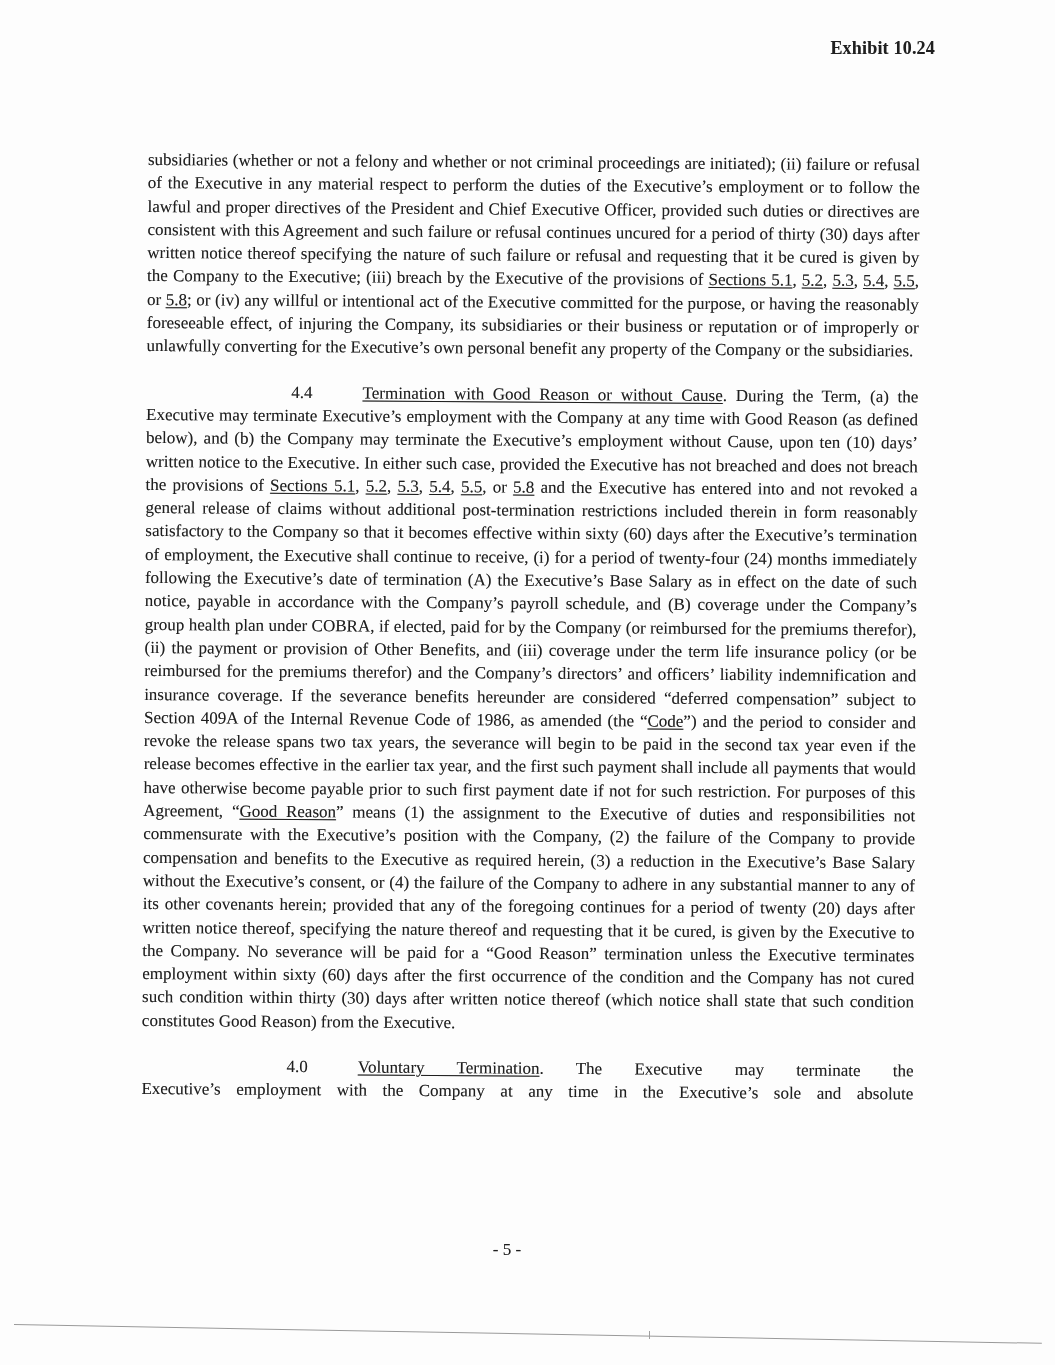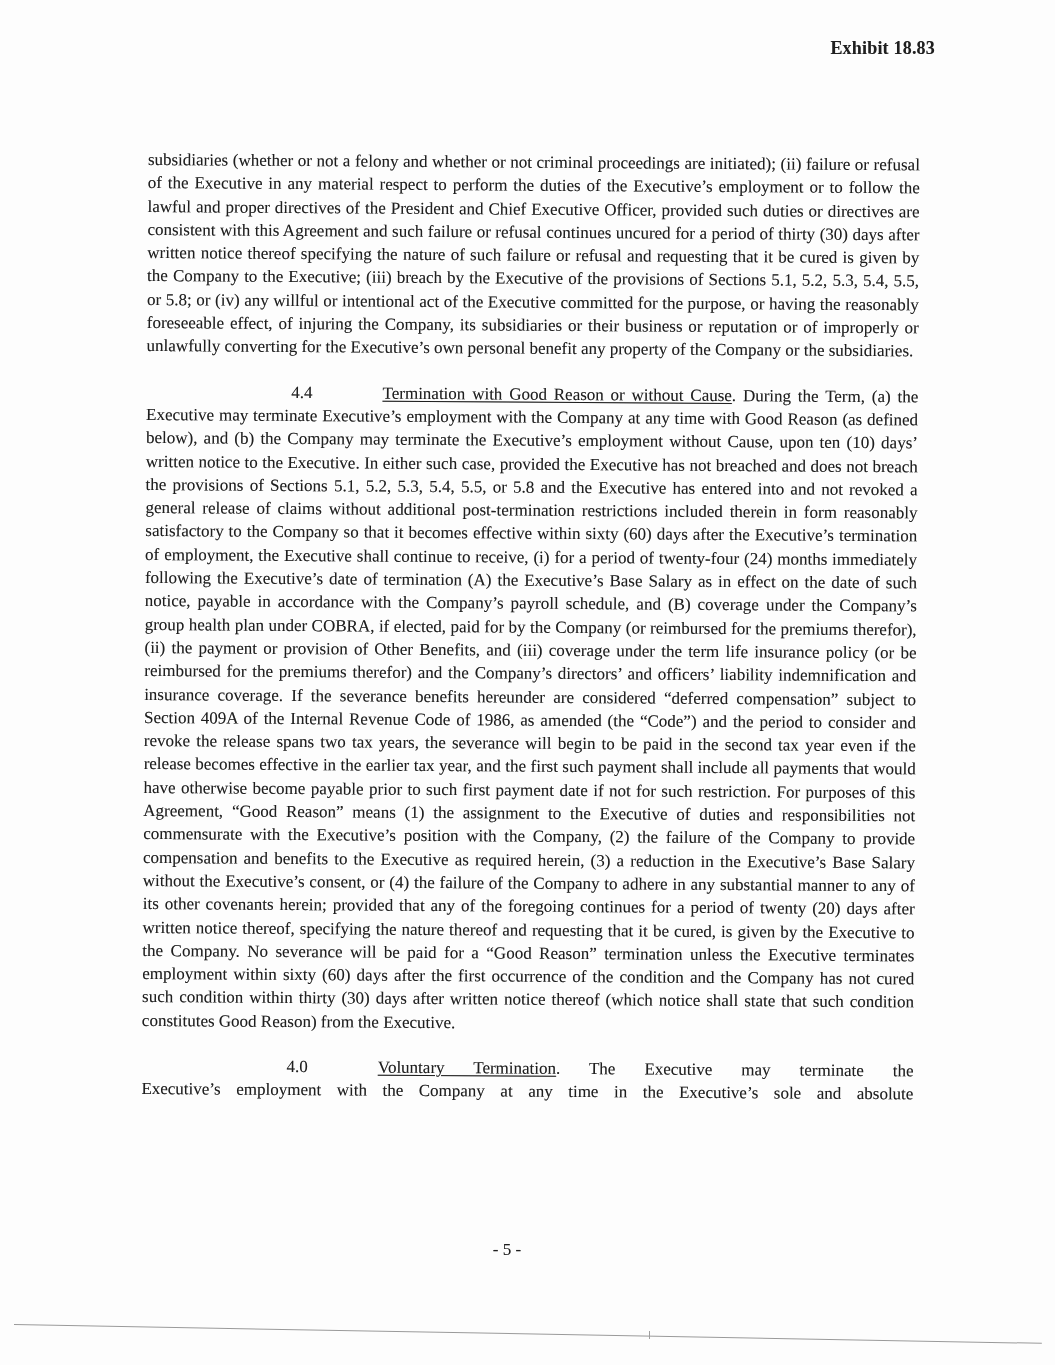--- a/index.html
+++ b/index.html
@@ -16,41 +16,41 @@
   .doc-body{
     position:absolute;top:148px;left:148px;width:772px;
     transform:rotate(0.4deg);transform-origin:0 0;
   }
   .para{
     font-size:17px;line-height:23.3px;text-align:justify;
     margin:0 0 22px 0;
   }
   .para.section{text-indent:145px;}
   .justify-last{text-align-last:justify;}
-  .sec-num{margin-right:70px;}
+  .sec-num{margin-right:50px;}
   .sec-head{text-decoration:underline;text-underline-offset:2px;}
   .it{}
-  .un{text-underline-offset:2px;}
+  .un{text-decoration:underline;text-underline-offset:2px;}
   .page-number{
     position:absolute;top:1240px;left:0;width:1014px;
     text-align:center;font-size:17px;
   }
   .scan-line{
     position:absolute;left:14px;top:1324px;width:1028px;height:1px;
     background:#9a9a9a;transform:rotate(1.05deg);transform-origin:0 0;
   }
   .scan-tick{
     position:absolute;left:649px;top:1331px;width:1px;height:8px;background:#9f9f9f;
   }
 </style>
 </head>
 <body>
 
 <div class="page" style="color: rgb(31, 31, 31); background: rgb(253, 253, 253);">
-  <div class="exhibit-header">Exhibit 18.83</div>
+  <div class="exhibit-header">Exhibit 10.24</div>
   <div class="doc-body">
       <div class="para"><span>subsidiaries (whether or not a felony and whether or not criminal proceedings are initiated); (ii) failure or refusal of the Executive in any material respect to perform the duties of the Executive’s employment or to follow the lawful and proper directives of the President and Chief Executive Officer, </span><span class="it">provided</span><span> such duties or directives are consistent with this Agreement and such failure or refusal continues uncured for a period of thirty (30) days after written notice thereof specifying the nature of such failure or refusal and requesting that it be cured is given by the Company to the Executive; (iii) breach by the Executive of the provisions of </span><span class="un">Sections 5.1</span><span>, </span><span class="un">5.2</span><span>, </span><span class="un">5.3</span><span>, </span><span class="un">5.4</span><span>, </span><span class="un">5.5</span><span>, or </span><span class="un">5.8</span><span>; or (iv) any willful or intentional act of the Executive committed for the purpose, or having the reasonably foreseeable effect, of injuring the Company, its subsidiaries or their business or reputation or of improperly or unlawfully converting for the Executive’s own personal benefit any property of the Company or the subsidiaries.</span></div>
       <div class="para section"><span class="sec-num">4.4</span><span class="sec-head">Termination with Good Reason or without Cause</span><span>. During the Term, (a) the Executive may terminate Executive’s employment with the Company at any time with Good Reason (as defined below), and (b) the Company may terminate the Executive’s employment without Cause, upon ten (10) days’ written notice to the Executive. In either such case, </span><span class="it">provided</span><span> the Executive has not breached and does not breach the provisions of </span><span class="un">Sections 5.1</span><span>, </span><span class="un">5.2</span><span>, </span><span class="un">5.3</span><span>, </span><span class="un">5.4</span><span>, </span><span class="un">5.5</span><span>, or </span><span class="un">5.8</span><span> and the Executive has entered into and not revoked a general release of claims without additional post-termination restrictions included therein in form reasonably satisfactory to the Company so that it becomes effective within sixty (60) days after the Executive’s termination of employment, the Executive shall continue to receive, (i) for a period of twenty-four (24) months immediately following the Executive’s date of termination (A) the Executive’s Base Salary as in effect on the date of such notice, payable in accordance with the Company’s payroll schedule, and (B) coverage under the Company’s group health plan under COBRA, if elected, paid for by the Company (or reimbursed for the premiums therefor), (ii) the payment or provision of Other Benefits, and (iii) coverage under the term life insurance policy (or be reimbursed for the premiums therefor) and the Company’s directors’ and officers’ liability indemnification and insurance coverage. If the severance benefits hereunder are considered “deferred compensation” subject to Section 409A of the Internal Revenue Code of 1986, as amended (the “</span><span class="un">Code</span><span>”) and the period to consider and revoke the release spans two tax years, the severance will begin to be paid in the second tax year even if the release becomes effective in the earlier tax year, and the first such payment shall include all payments that would have otherwise become payable prior to such first payment date if not for such restriction. For purposes of this Agreement, “</span><span class="un">Good Reason</span><span>” means (1) the assignment to the Executive of duties and responsibilities not commensurate with the Executive’s position with the Company, (2) the failure of the Company to provide compensation and benefits to the Executive as required herein, (3) a reduction in the Executive’s Base Salary without the Executive’s consent, or (4) the failure of the Company to adhere in any substantial manner to any of its other covenants herein; </span><span class="it">provided</span><span> that any of the foregoing continues for a period of twenty (20) days after written notice thereof, specifying the nature thereof and requesting that it be cured, is given by the Executive to the Company. No severance will be paid for a “Good Reason” termination unless the Executive terminates employment within sixty (60) days after the first occurrence of the condition and the Company has not cured such condition within thirty (30) days after written notice thereof (which notice shall state that such condition constitutes Good Reason) from the Executive.</span></div>
       <div class="para section justify-last"><span class="sec-num">4.0</span><span class="sec-head">Voluntary Termination</span><span>. The Executive may terminate the</span><br><span>Executive’s employment with the Company at any time in the Executive’s sole and absolute</span></div>
     </div>
   <div class="page-number">- 5 -</div>
   <div class="scan-line"></div>
   <div class="scan-tick"></div>
 </div>
 

